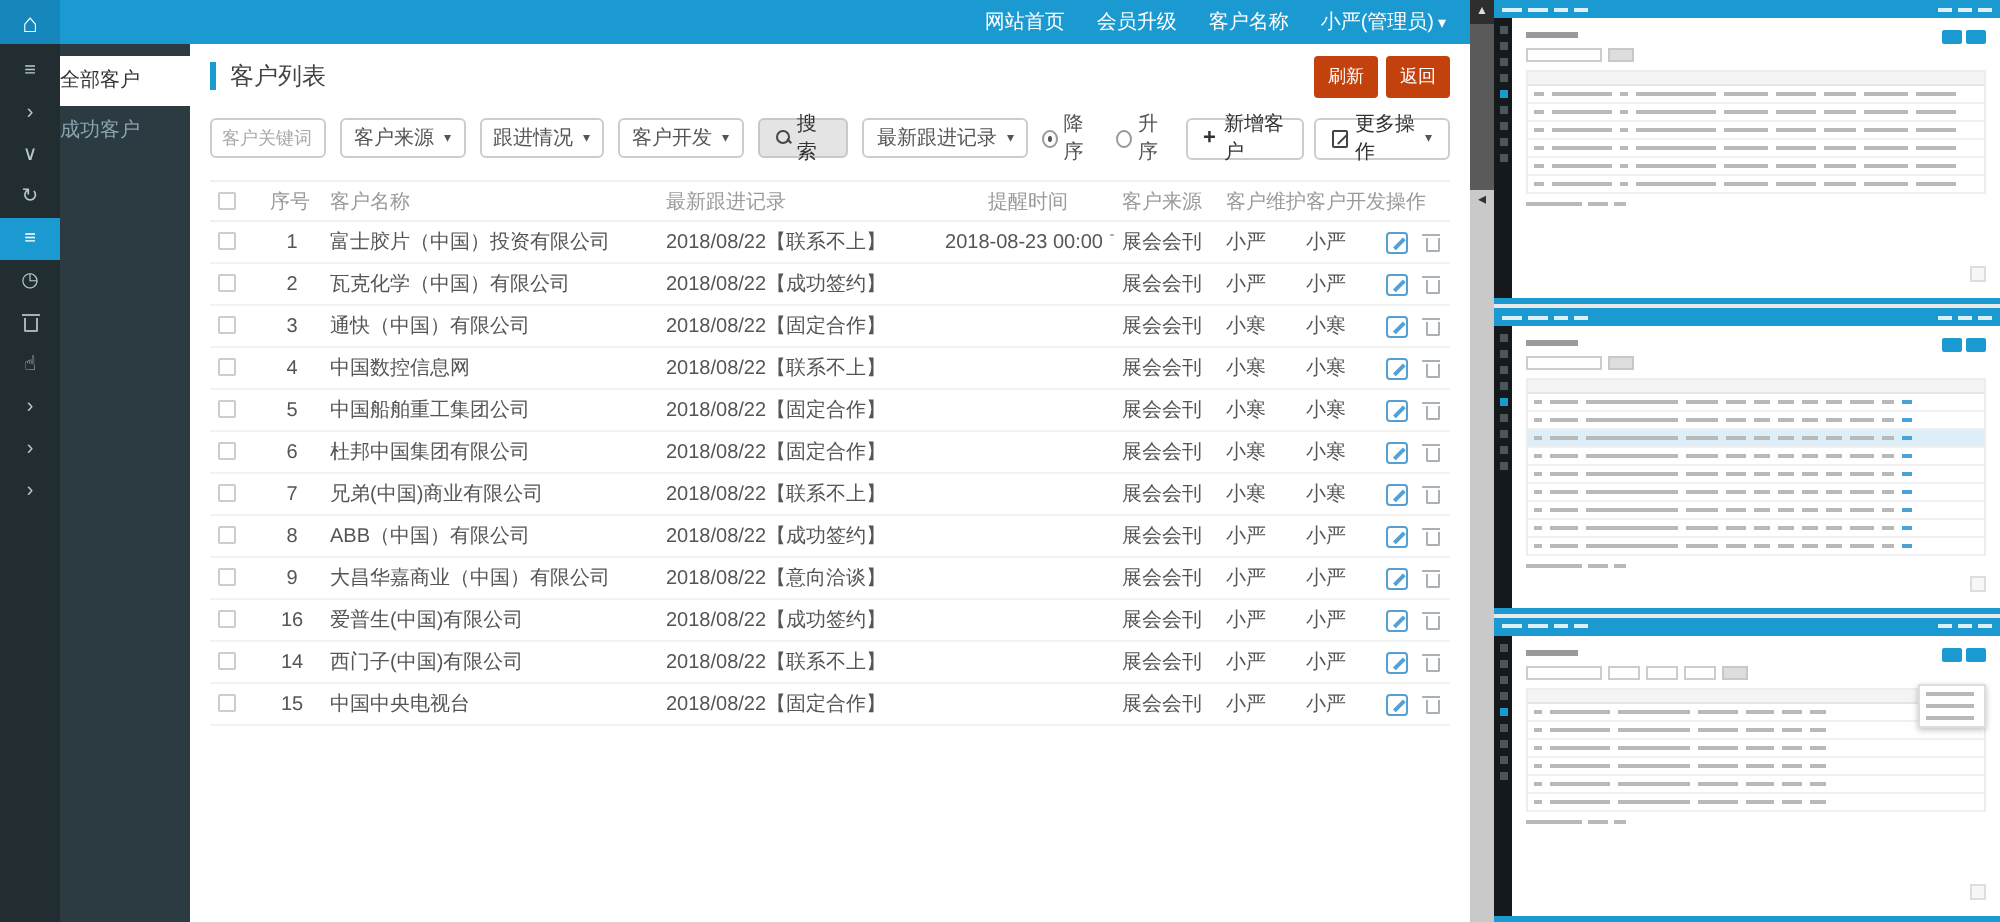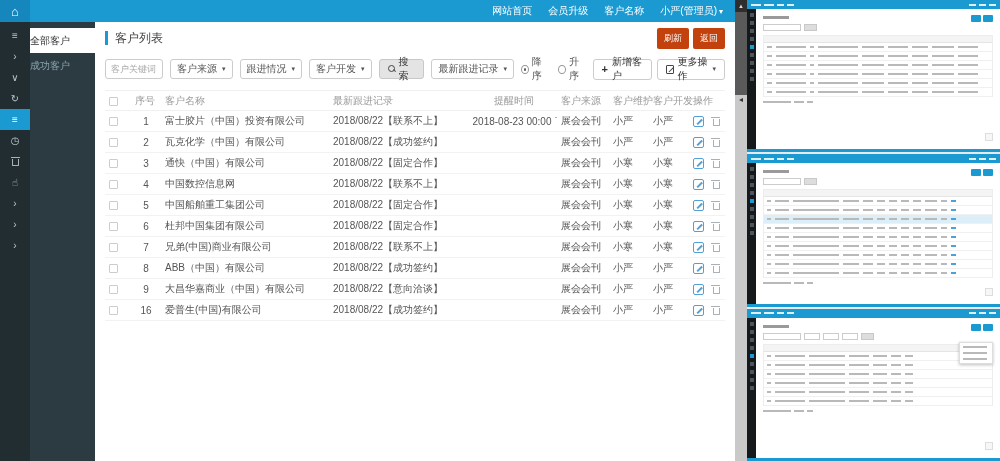--- a/index.html
+++ b/index.html
@@ -372,20 +372,52 @@
           <td>展会会刊</td>
           <td>小严</td>
           <td>小严</td>
           <td>
             <span class="ops">
               <span class="edit-icon"></span>
               <span class="trash-icon"></span>
             </span>
           </td>
         </tr>
+        <tr>
+          <td><span class="cb"></span></td>
+          <td class="cell-center">14</td>
+          <td>西门子(中国)有限公司</td>
+          <td>2018/08/22【联系不上】</td>
+          <td></td>
+          <td>展会会刊</td>
+          <td>小严</td>
+          <td>小严</td>
+          <td>
+            <span class="ops">
+              <span class="edit-icon"></span>
+              <span class="trash-icon"></span>
+            </span>
+          </td>
+        </tr>
+        <tr>
+          <td><span class="cb"></span></td>
+          <td class="cell-center">15</td>
+          <td>中国中央电视台</td>
+          <td>2018/08/22【固定合作】</td>
+          <td></td>
+          <td>展会会刊</td>
+          <td>小严</td>
+          <td>小严</td>
+          <td>
+            <span class="ops">
+              <span class="edit-icon"></span>
+              <span class="trash-icon"></span>
+            </span>
+          </td>
+        </tr>
       </tbody>
   </table>
 </div>
 
 <div class="vscroll">
   <div class="vs-btn">▲</div>
   <div class="vs-thumb"></div>
   <div class="vs-handle">◂</div>
 </div>
 

